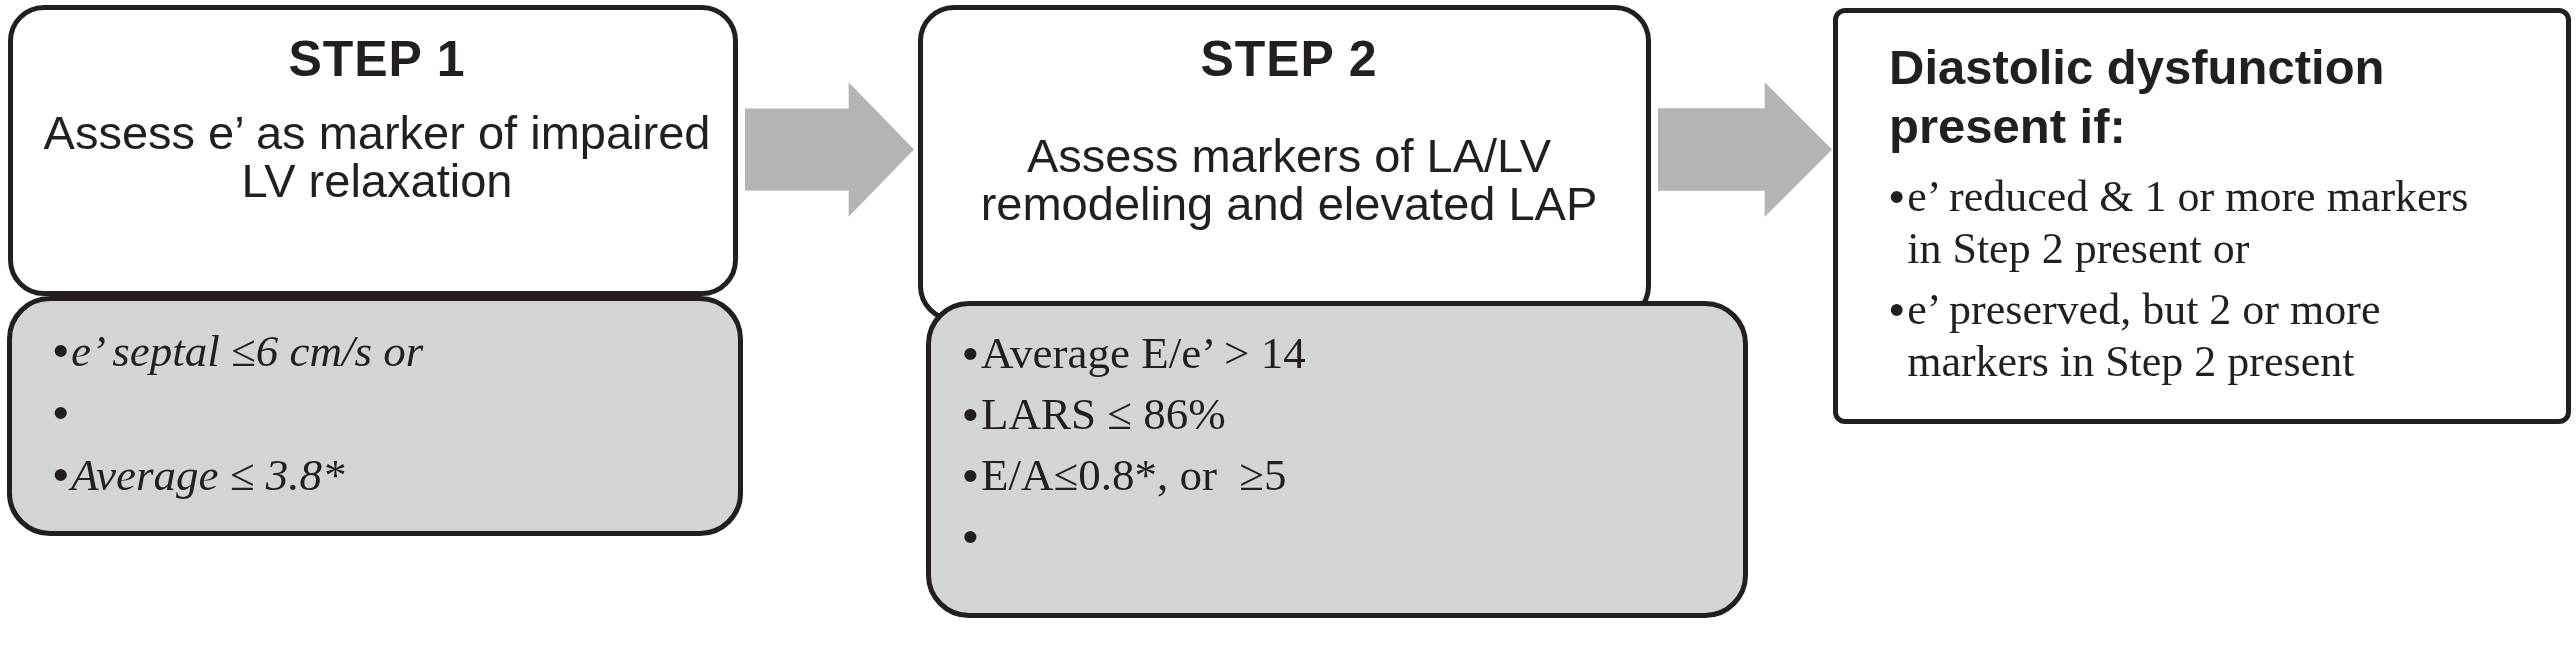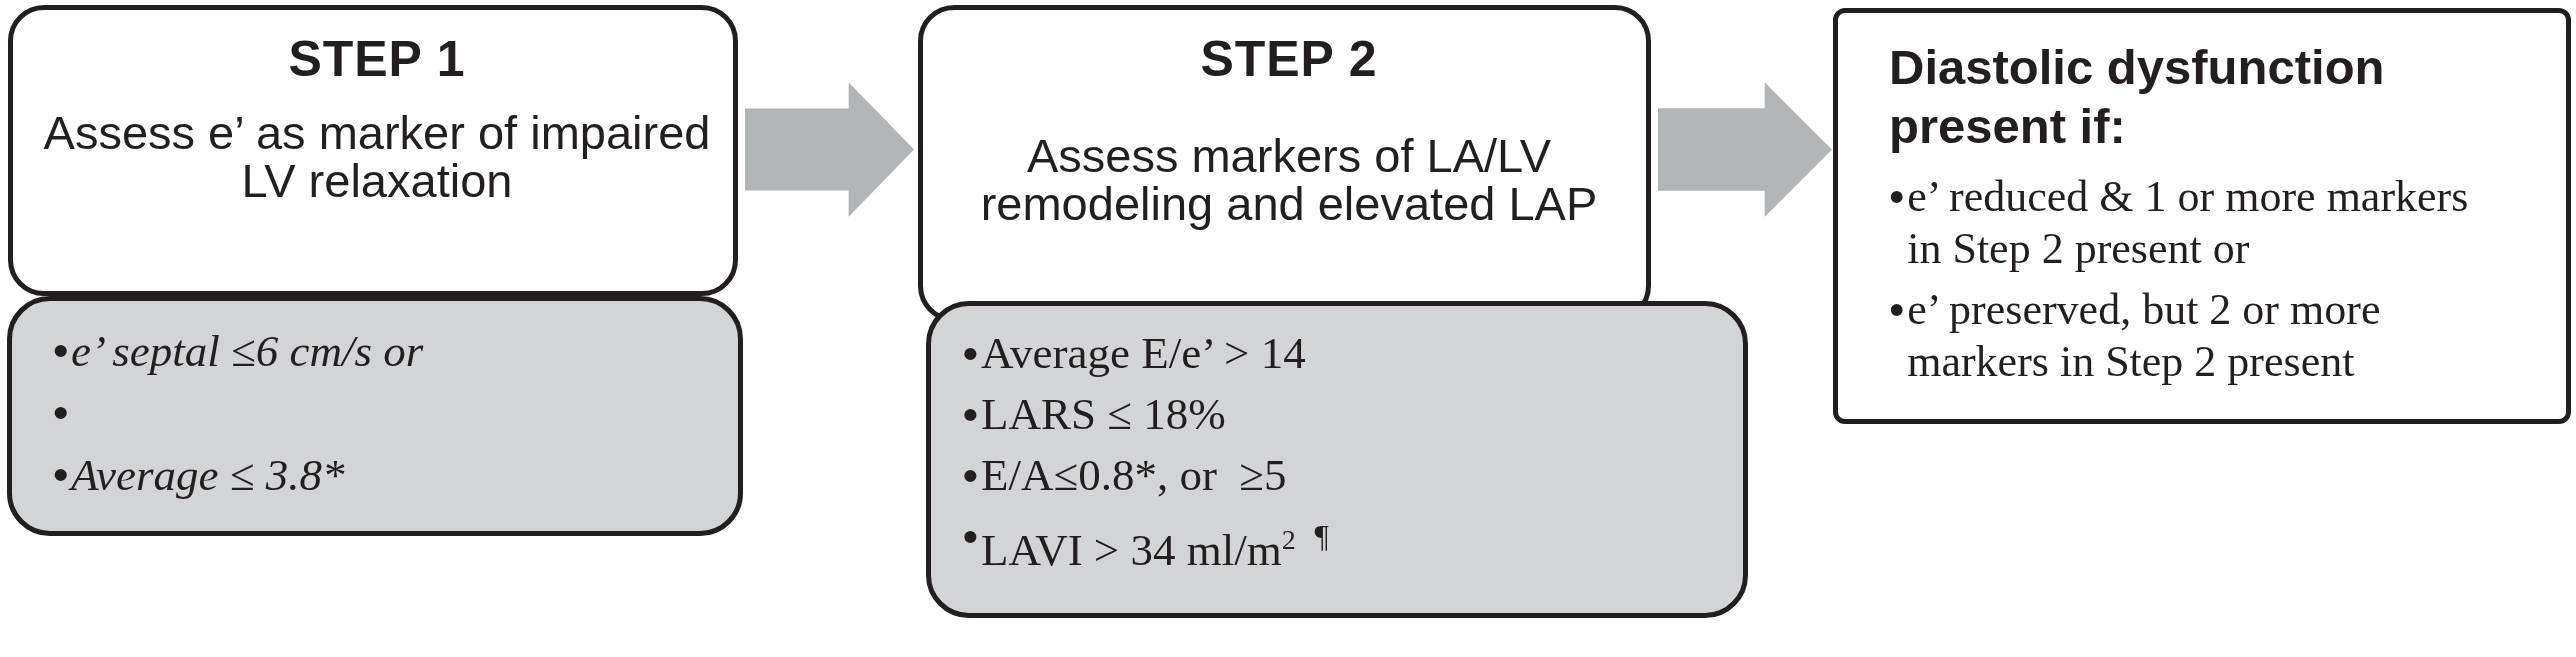--- a/index.html
+++ b/index.html
@@ -98,29 +98,28 @@
   </div>
 
   <div class="box criteria-box" style="left:926px;top:301px;width:822px;height:317px;">
     <ul class="criteria" id="step2-criteria">
       <li class="criterion">
         <span class="bullet">•</span>
         <span class="c-text">Average E/e’ &gt; 14</span>
       </li>
       <li class="criterion">
         <span class="bullet">•</span>
-        <span class="c-text">LARS ≤ 18%</span>
+        <span class="c-text">LARS ≤ 86%</span>
       </li>
       <li class="criterion">
         <span class="bullet">•</span>
         <span class="c-text">E/A≤0.8*, or  ≥5</span>
       </li>
       <li class="criterion">
         <span class="bullet">•</span>
-        <span class="c-text"><span>LAVI &gt; 34 ml/m</span><span class="sup">2</span><span class="pilcrow">¶</span></span>
       </li>
     </ul>
   </div>
 
   <svg class="arrow" style="left:1658px;top:82px;" width="174" height="135" viewBox="0 0 186 144">
     <polygon points="0,28 114,28 114,0 186,72 114,144 114,116 0,116" fill="#b3b4b6"></polygon>
   </svg>
 
   <div class="box" id="conclusion-box" style="left:1833px;top:7.5px;width:738px;height:416px;">
     <div id="conclusion-title">Diastolic dysfunction present if:</div>

